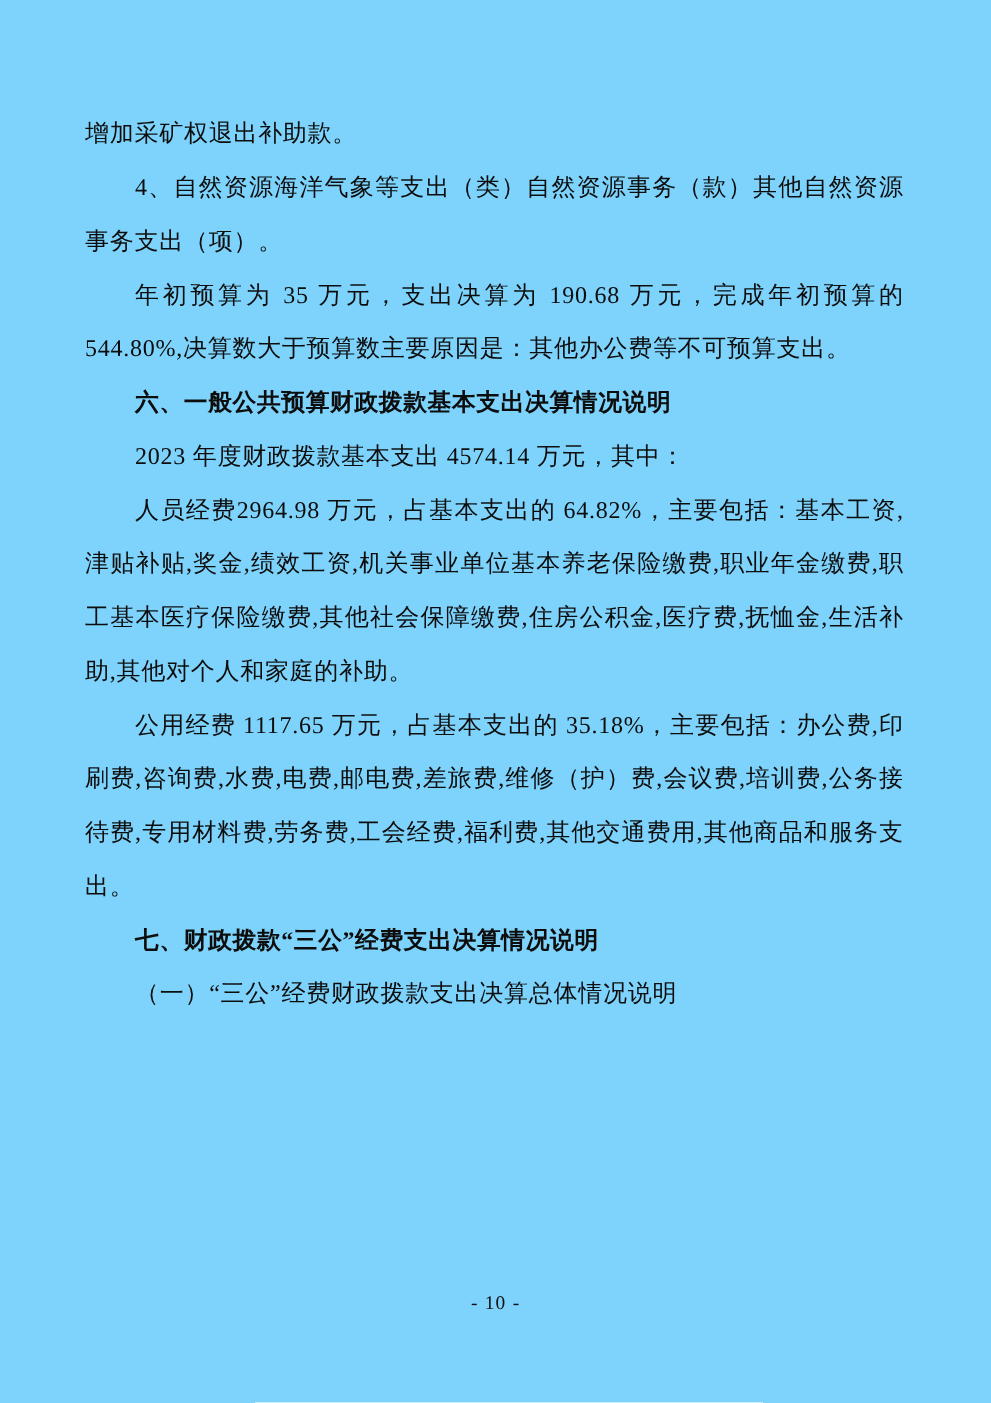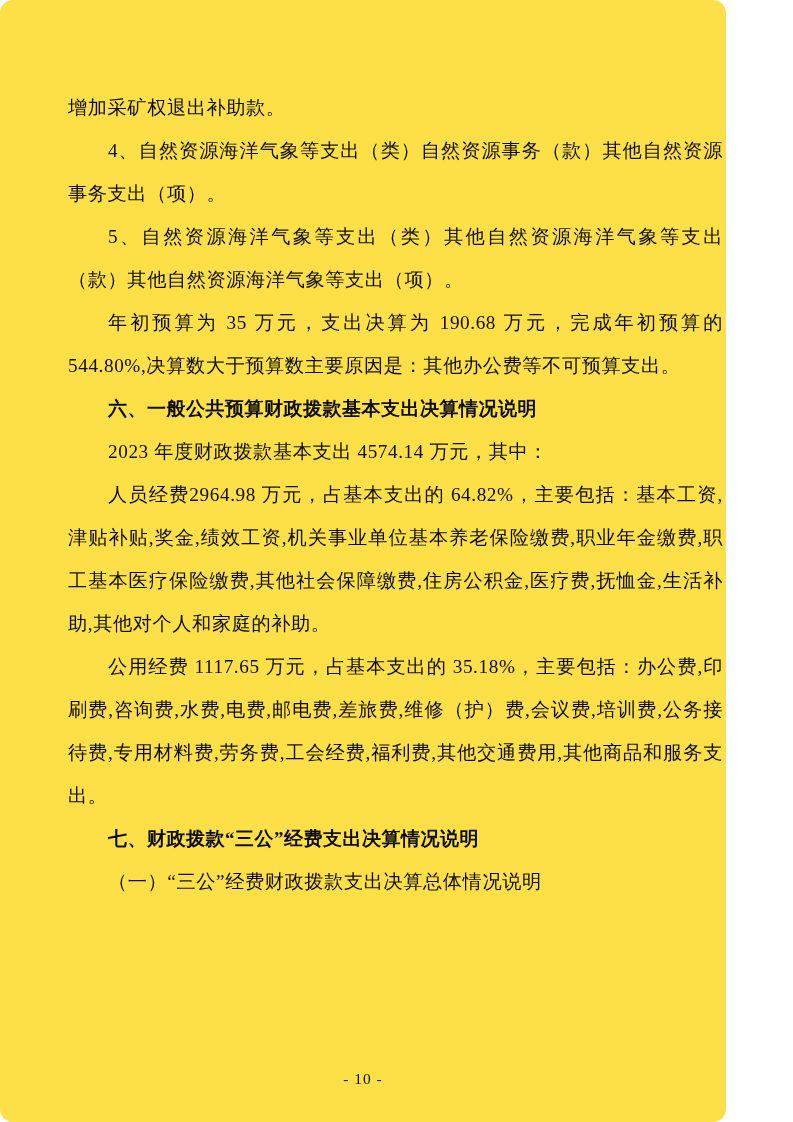--- a/index.html
+++ b/index.html
@@ -2,28 +2,27 @@
 <html><head>
 <meta charset="utf-8">
 <style>
   html, body {
     margin: 0;
     padding: 0;
     background: #ffffff;
   }
   .page {
     position: relative;
-    width: 726px;
+    width: 793px;
     height: 1122px;
-    background: #fde047;
+    background: #7dd3fc;
     box-sizing: border-box;
     font-family: "Liberation Serif", "DejaVu Serif", serif;
     color: #0d0d0d;
     overflow: hidden;
-    border-radius: 13px;
   }
   .content {
     position: absolute;
     left: 68px;
     top: 86px;
     width: 655px;
   }
   .para {
     font-size: 19.2px;
     line-height: 43px;
@@ -47,31 +46,29 @@
   .footer {
     position: absolute;
     left: 0;
     right: 0;
     top: 1034px;
     text-align: center;
     font-size: 15.5px;
     letter-spacing: 1px;
     color: #111;
     font-family: "Liberation Serif", "DejaVu Serif", serif;
-    margin-top: 36px;
   }
 </style>
 </head>
 <body>
 
 <div class="page">
   <div class="content">
     <p class="para">增加采矿权退出补助款。</p>
     <p class="para indent2">4、自然资源海洋气象等支出（类）自然资源事务（款）其他自然资源事务支出（项）。</p>
-    <p class="para indent2">5、自然资源海洋气象等支出（类）其他自然资源海洋气象等支出（款）其他自然资源海洋气象等支出（项）。</p>
     <p class="para indent2">年初预算为 35 万元，支出决算为 190.68 万元，完成年初预算的 544.80%,决算数大于预算数主要原因是：其他办公费等不可预算支出。</p>
     <p class="heading">六、一般公共预算财政拨款基本支出决算情况说明</p>
     <p class="para indent2">2023 年度财政拨款基本支出 4574.14 万元，其中：</p>
     <p class="para indent2">人员经费2964.98 万元，占基本支出的 64.82%，主要包括：基本工资,津贴补贴,奖金,绩效工资,机关事业单位基本养老保险缴费,职业年金缴费,职工基本医疗保险缴费,其他社会保障缴费,住房公积金,医疗费,抚恤金,生活补助,其他对个人和家庭的补助。</p>
     <p class="para indent2">公用经费 1117.65 万元，占基本支出的 35.18%，主要包括：办公费,印刷费,咨询费,水费,电费,邮电费,差旅费,维修（护）费,会议费,培训费,公务接待费,专用材料费,劳务费,工会经费,福利费,其他交通费用,其他商品和服务支出。</p>
     <p class="heading">七、财政拨款“三公”经费支出决算情况说明</p>
     <p class="para indent2">（一）“三公”经费财政拨款支出决算总体情况说明</p>
   </div>
   <div class="footer">- 10 -</div>
 </div>

